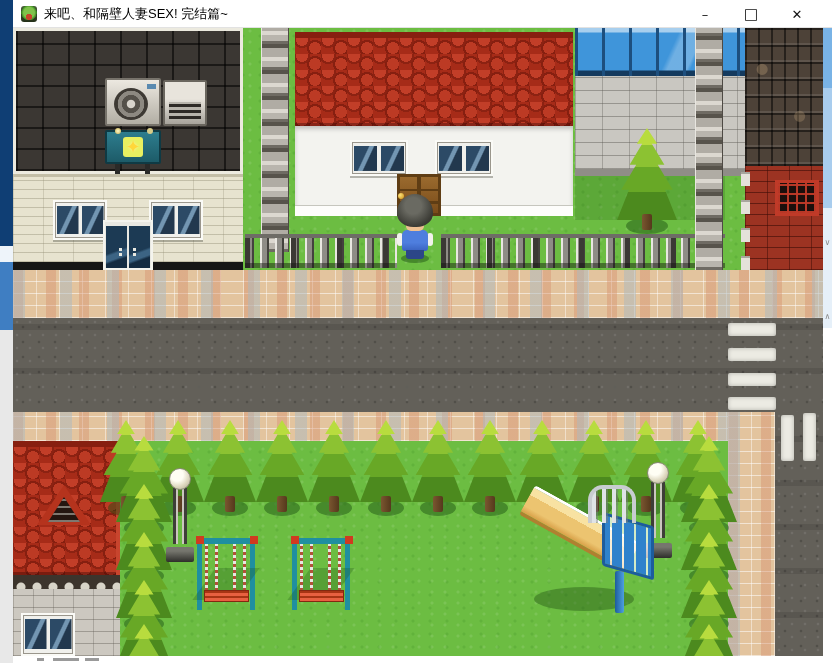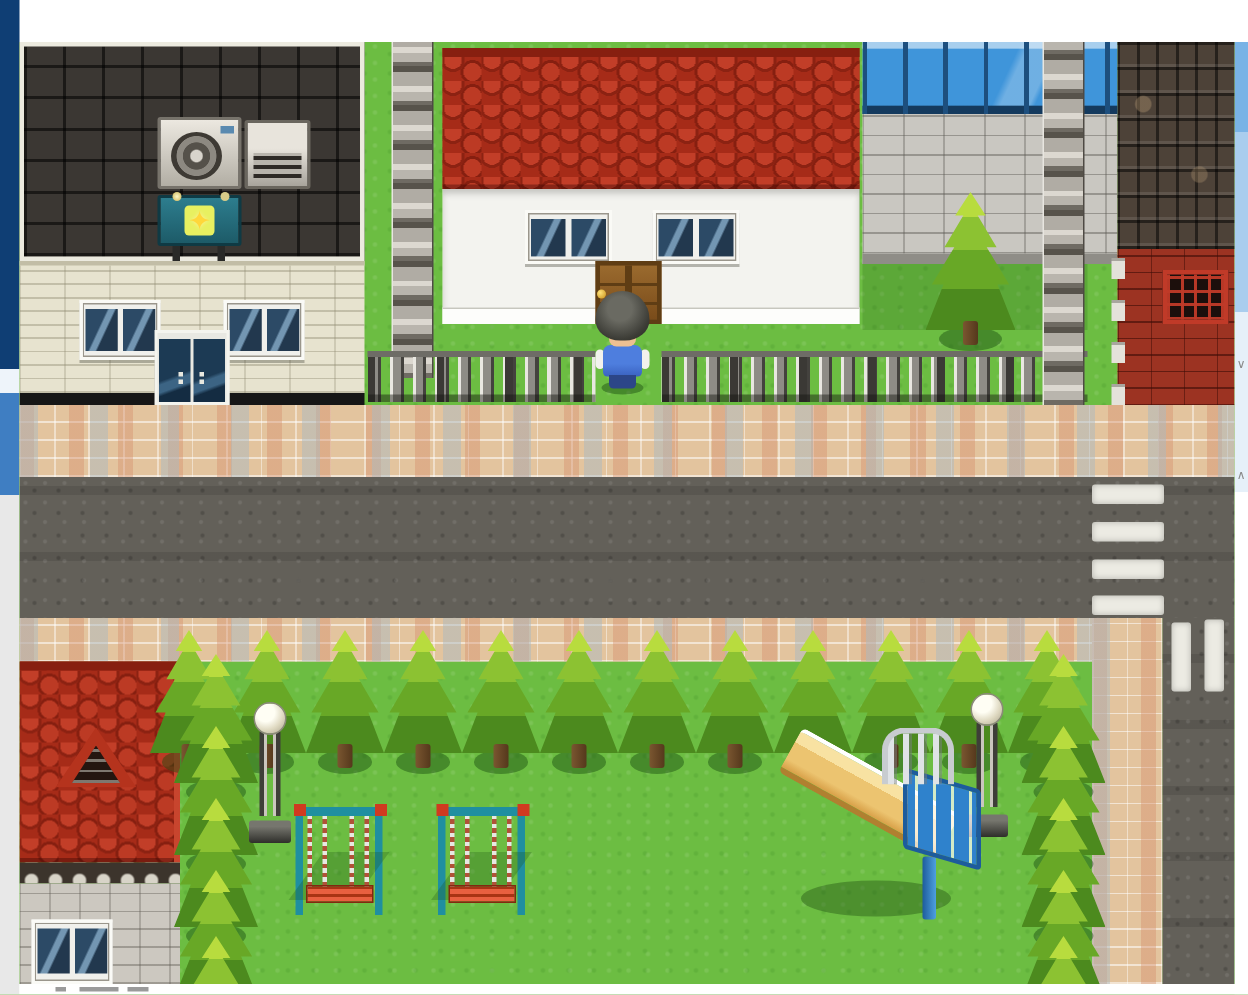--- a/index.html
+++ b/index.html
@@ -194,20 +194,29 @@
   <div class="bg-right">
     <span class="chv-dn">∨</span>
     <span class="chv-up">∧</span>
   </div>
   <div class="bg-bottom">
     <b style="left:24px;width:7px"></b>
     <b style="left:40px;width:26px"></b>
     <b style="left:72px;width:14px"></b>
   </div>
 
+  <div class="titlebar">
+    <span class="app-icon"></span>
+    <span class="title">来吧、和隔壁人妻SEX! 完结篇~</span>
+    <div class="controls">
+      <button class="ctrl">–</button>
+      <button class="ctrl max">□</button>
+      <button class="ctrl">✕</button>
+    </div>
+  </div>
 
   <div class="game">
 
     <div class="sidewalk" style="left:0;top:242px;width:810px;height:48px"></div>
     <div class="road" style="left:0;top:290px;width:810px;height:94px"></div>
     <div class="sidewalk" style="left:0;top:384px;width:715px;height:29px"></div>
     <div class="sidewalk" style="left:715px;top:384px;width:47px;height:244px"></div>
     <div class="road" style="left:762px;top:384px;width:48px;height:244px"></div>
     <span class="zebra" style="left:715px;top:295px;width:48px;height:13px"></span>
     <span class="zebra" style="left:715px;top:320px;width:48px;height:13px"></span>

